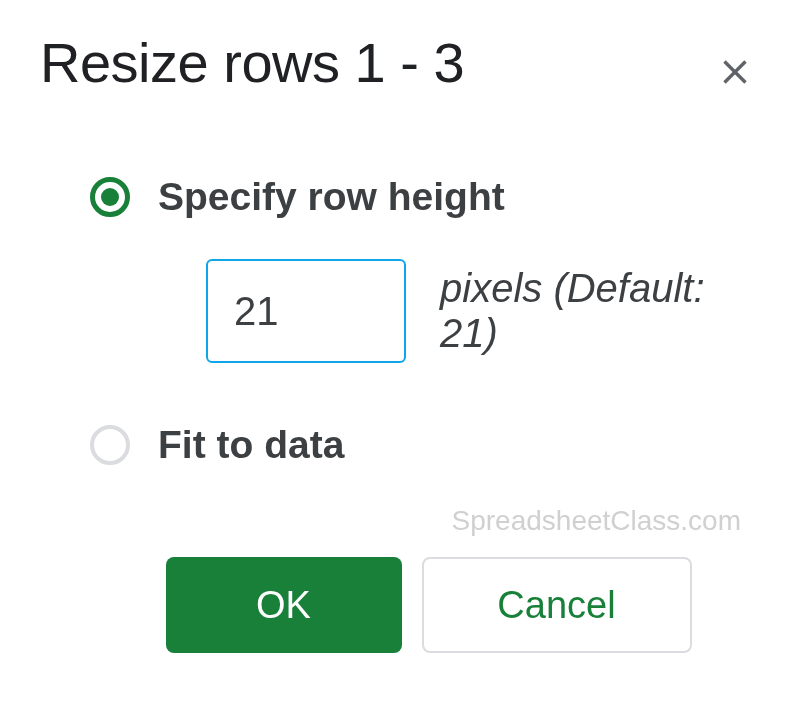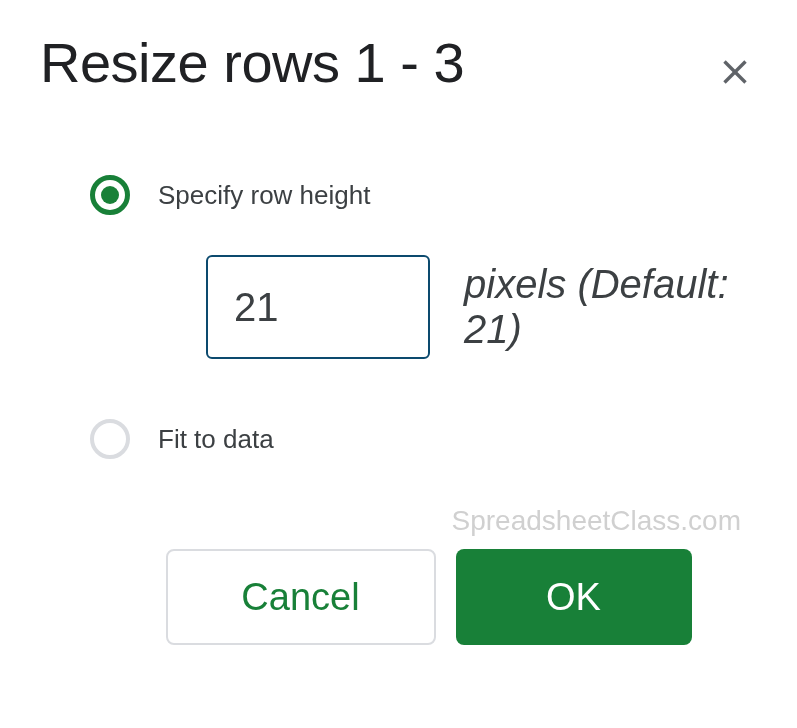--- a/index.html
+++ b/index.html
@@ -64,34 +64,34 @@
       transform: translate(-50%, -50%);
       width: 18px;
       height: 18px;
       background: #188038;
       border-radius: 50%;
     }
     .radio.unselected {
       border: 4px solid #dadce0;
     }
     .option-label {
-      font-size: 26px;
+      font-size: 39px;
       color: #3c4043;
-      font-weight: 400;
+      font-weight: 700;
     }
     .input-row {
       display: flex;
       align-items: center;
       padding-left: 116px;
       margin-bottom: 60px;
     }
     .height-input {
-      width: 224px;
+      width: 200px;
       height: 104px;
-      border: 2px solid #0c4a6e;
+      border: 2px solid #0ea5e9;
       border-radius: 6px;
       font-size: 40px;
       color: #3c4043;
       padding: 0 26px;
       outline: none;
       font-family: inherit;
     }
     .input-suffix {
       font-size: 40px;
       color: #3c4043;
@@ -164,16 +164,16 @@
 
     <div class="option-row">
       <div class="radio unselected"></div>
       <span class="option-label">Fit to data</span>
     </div>
   </div>
 
   <div class="watermark">SpreadsheetClass.com</div>
 
   <div class="footer">
+    <button class="btn btn-primary">OK</button>
     <button class="btn btn-secondary">Cancel</button>
-    <button class="btn btn-primary">OK</button>
   </div>
 </div>
 
 </body></html>

